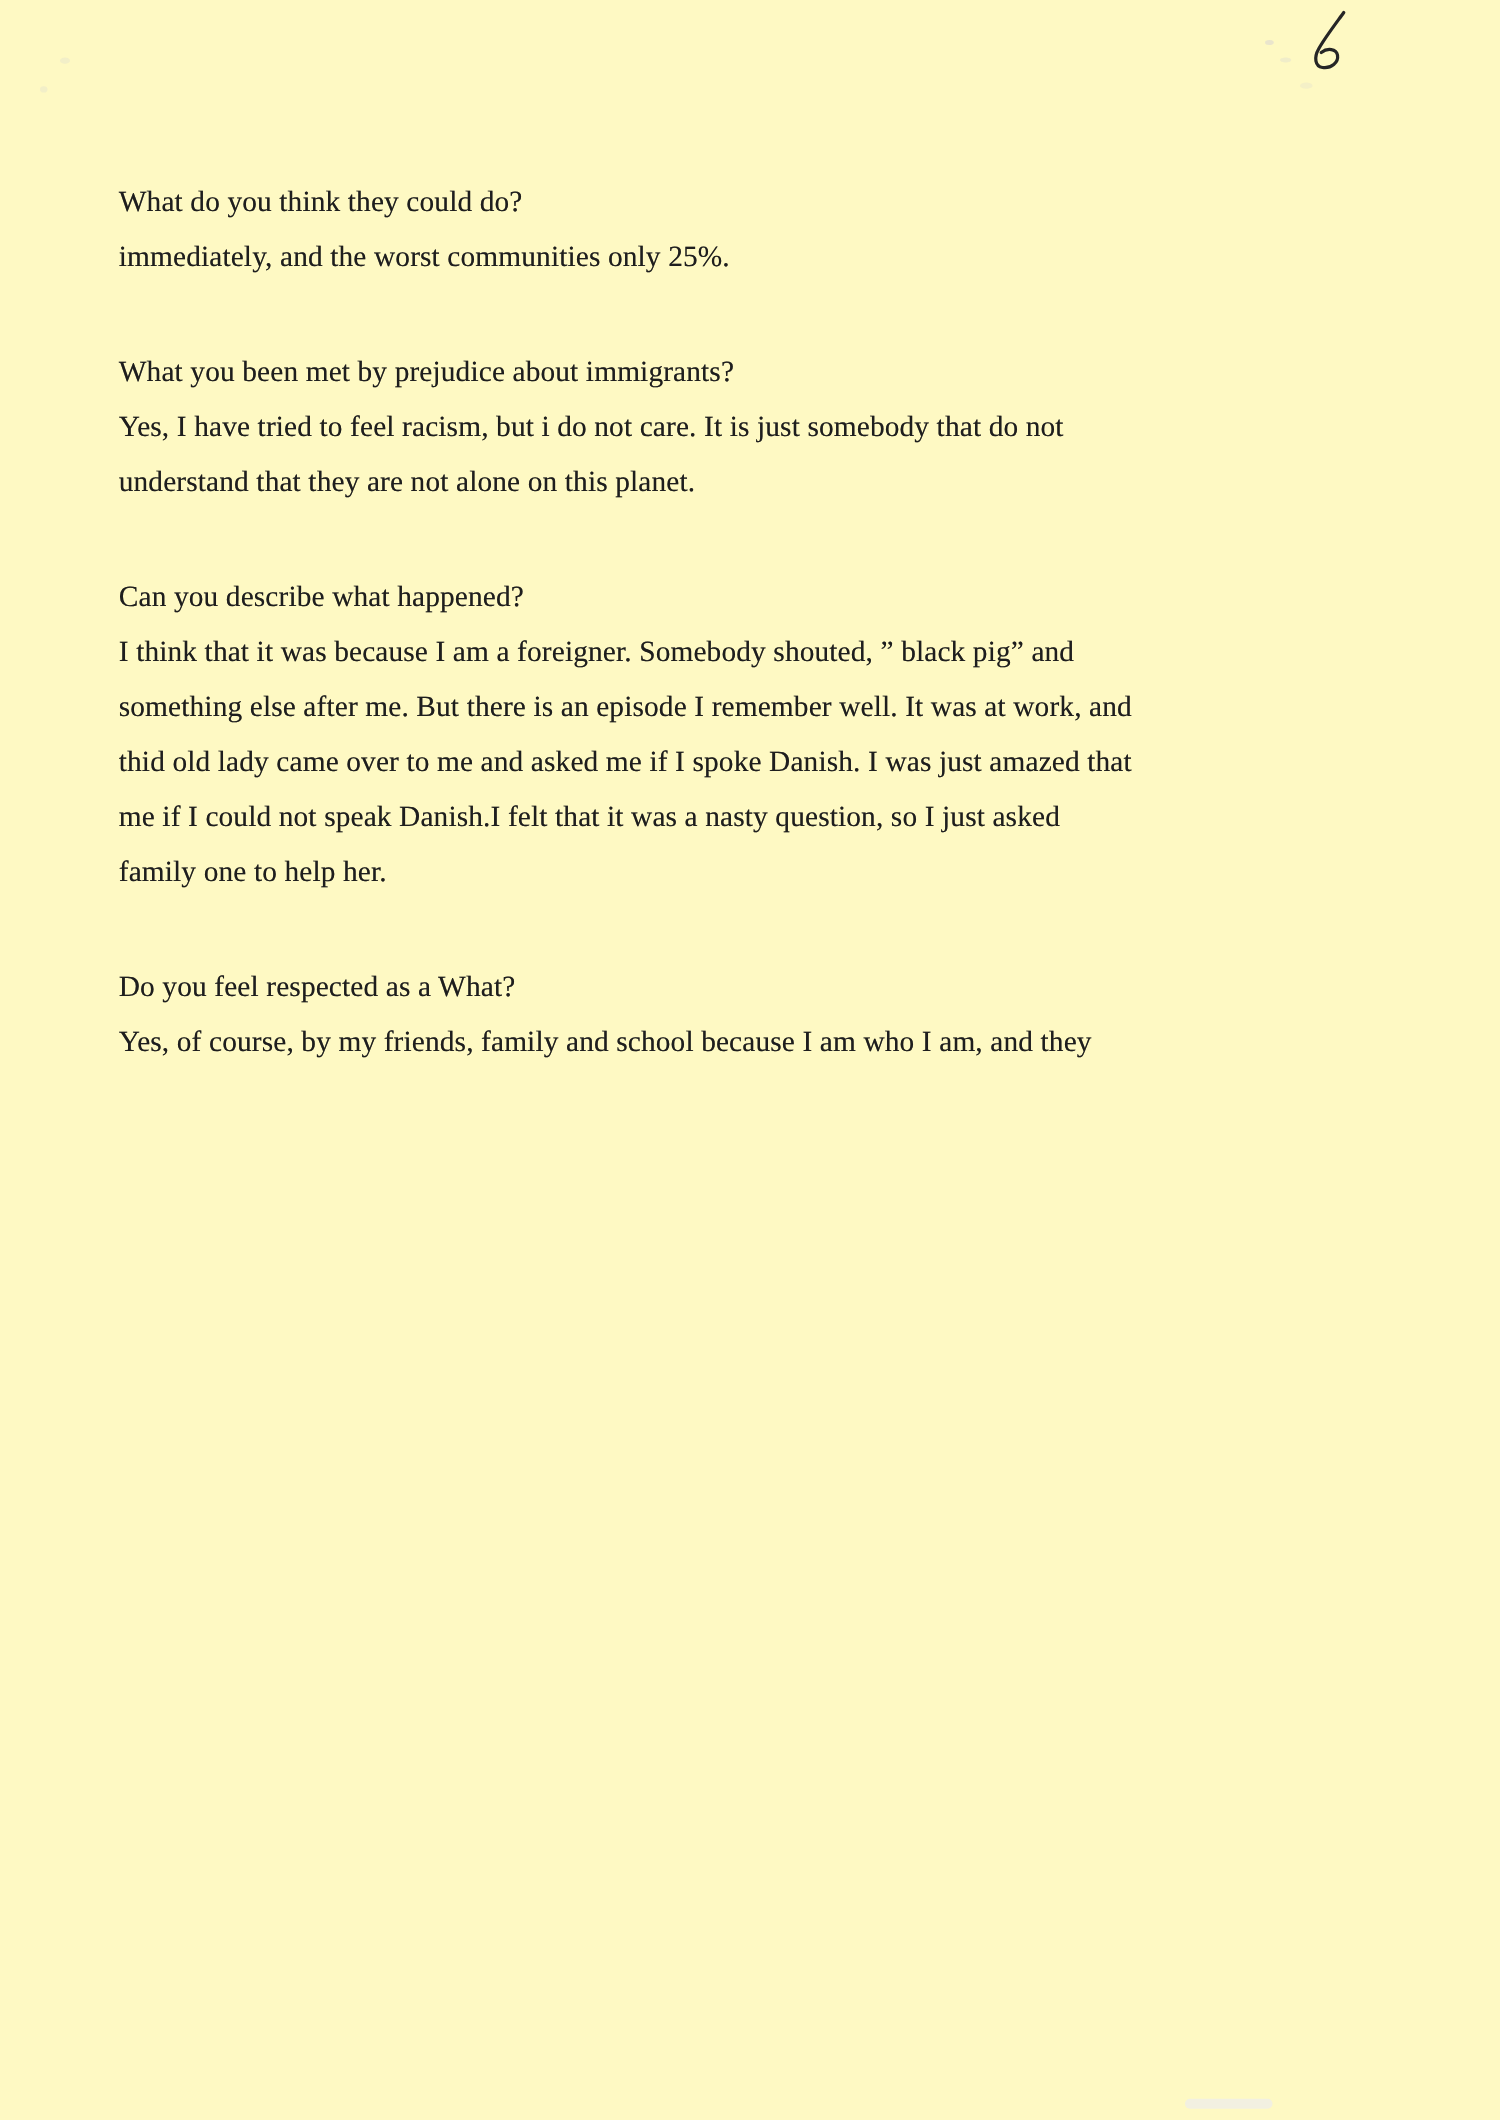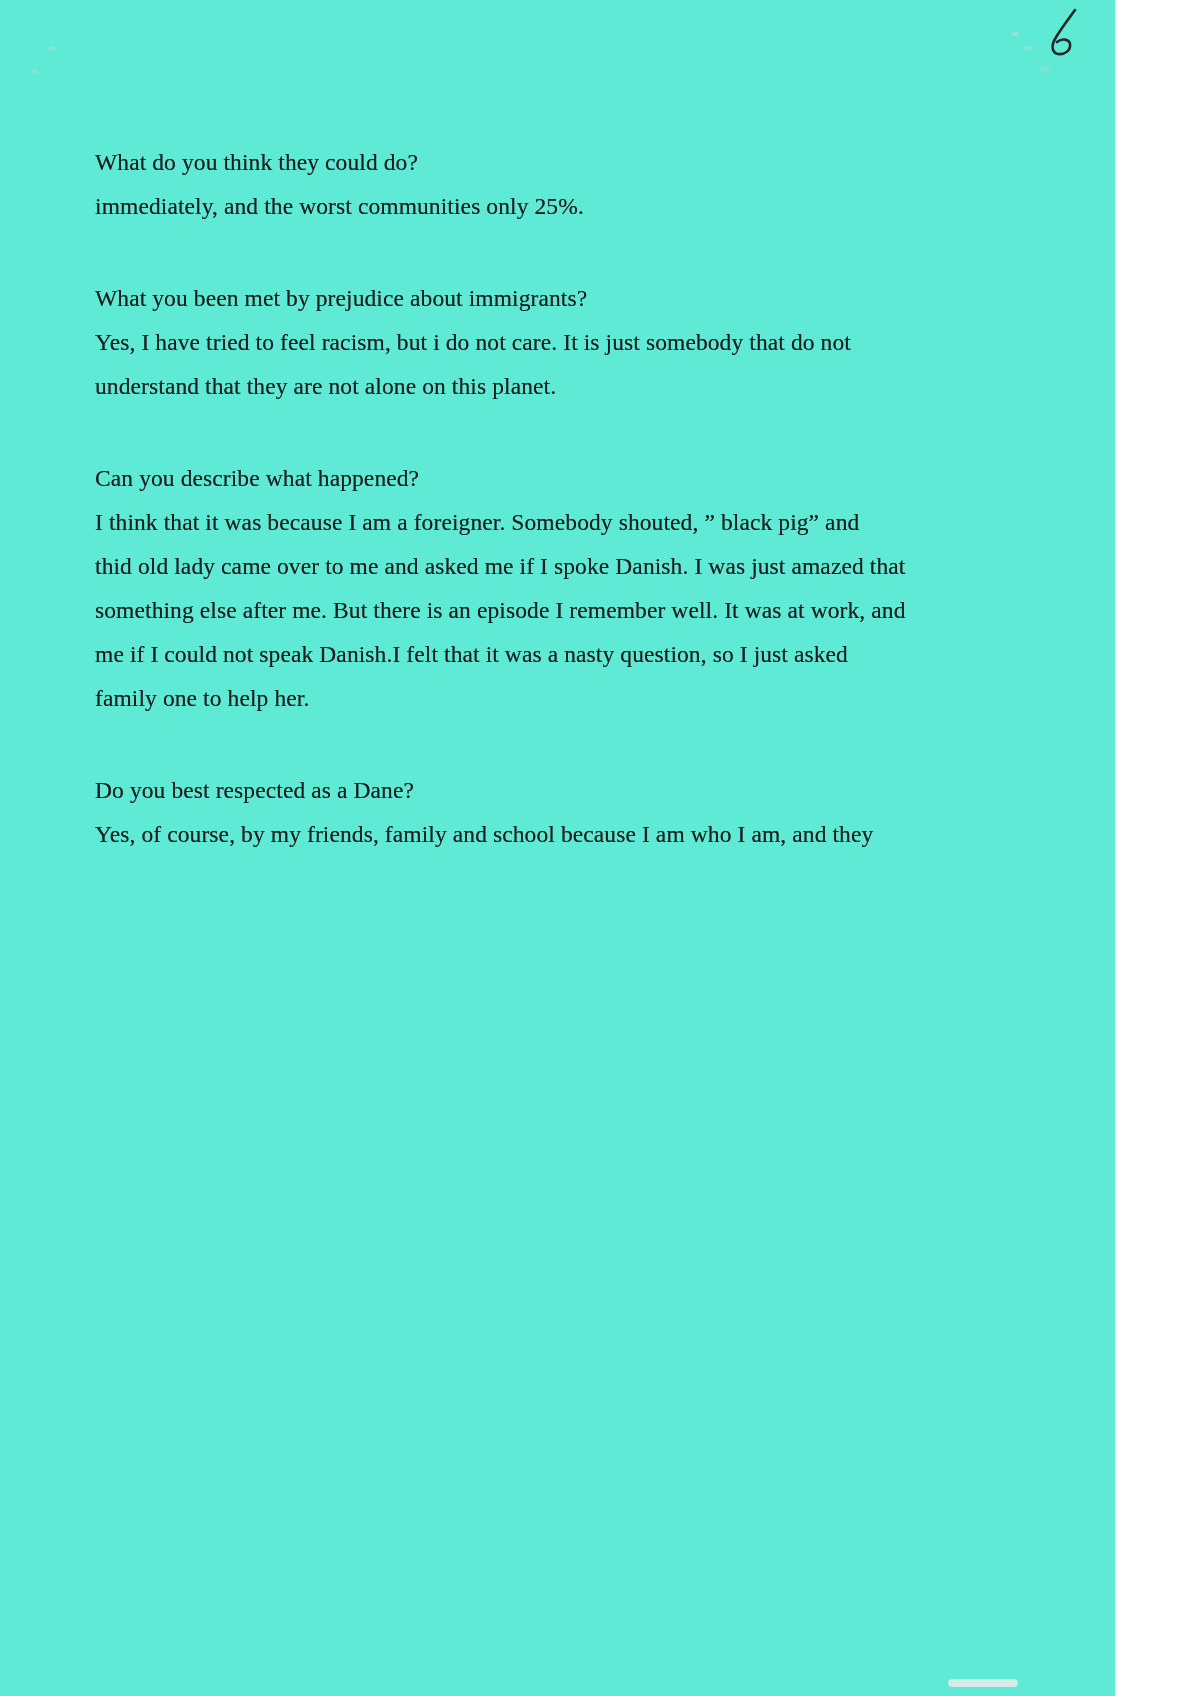--- a/index.html
+++ b/index.html
@@ -2,23 +2,23 @@
 <html><head>
 <meta charset="utf-8">
 <style>
   html, body {
     margin: 0;
     padding: 0;
     background: #ffffff;
   }
   .page {
     position: relative;
-    width: 1115px;
+    width: 1200px;
     height: 1696px;
-    background: #5eead4;
+    background: #fef9c3;
     overflow: hidden;
     font-family: "Liberation Serif", "DejaVu Serif", serif;
     color: #1e1e1e;
   }
   .content {
     position: absolute;
     top: 140px;
     left: 95px;
     right: 30px;
   }
@@ -85,25 +85,25 @@
 
     <div class="qa-block">
       <div class="line">What you been met by prejudice about immigrants?</div>
       <div class="line">Yes, I have tried to feel racism, but i do not care. It is just somebody that do not</div>
       <div class="line">understand that they are not alone on this planet.</div>
     </div>
 
     <div class="qa-block">
       <div class="line">Can you describe what happened?</div>
       <div class="line">I think that it was because I am a foreigner. Somebody shouted, ” black pig” and</div>
+      <div class="line">something else after me. But there is an episode I remember well. It was at work, and</div>
       <div class="line">thid old lady came over to me and asked me if I spoke Danish. I was just amazed that</div>
-      <div class="line">something else after me. But there is an episode I remember well. It was at work, and</div>
       <div class="line">me if I could not speak Danish.I felt that it was a nasty question, so I just asked</div>
       <div class="line">family one to help her.</div>
     </div>
 
     <div class="qa-block">
-      <div class="line">Do you best respected as a Dane?</div>
+      <div class="line">Do you feel respected as a What?</div>
       <div class="line">Yes, of course, by my friends, family and school because I am who I am, and they</div>
     </div>
 
   </div>
 </div>
 
 </body></html>

